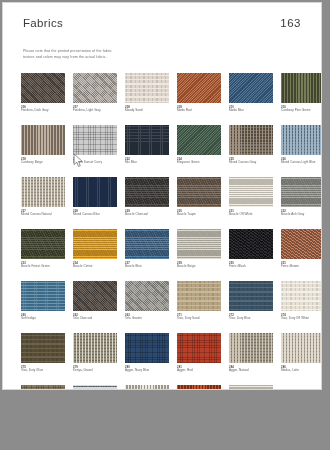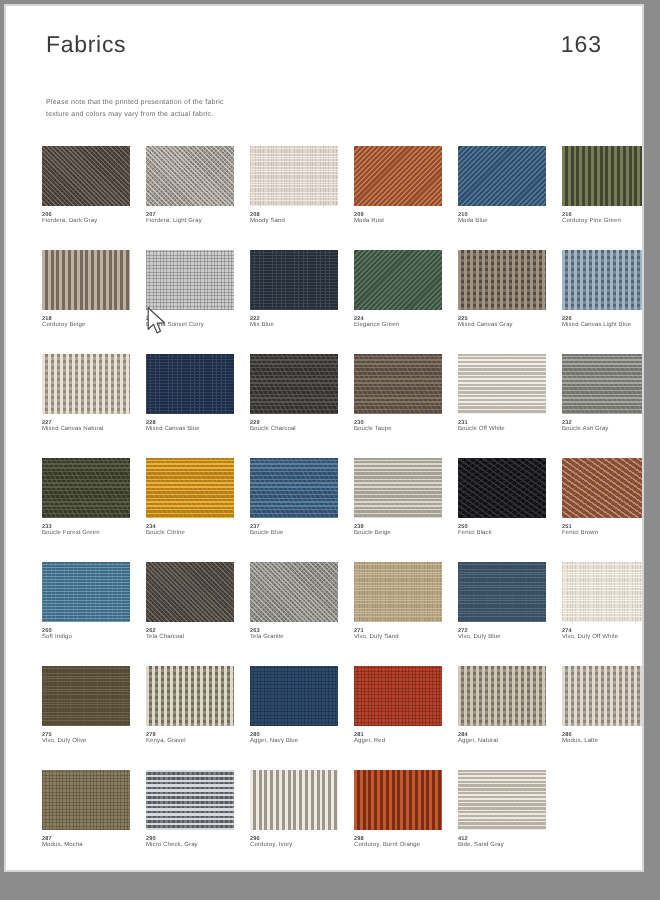--- a/index.html
+++ b/index.html
@@ -7,21 +7,21 @@
     width:330px;height:450px;overflow:hidden;
     background:#8c8c8c;
     font-family:"Liberation Sans",sans-serif;
     -webkit-font-smoothing:antialiased;
   }
   #viewer{position:relative;width:330px;height:450px;background:#8c8c8c;}
 
   
   #page{
     position:absolute;left:2px;top:2px;
-    width:320px;height:434px;
+    width:320px;height:388px;
     background:#ffffff;
     border:1px solid #d6d6d6;
     box-sizing:border-box;
     overflow:hidden;
     padding-left:36px;
   }
 
   
   #page-header{
     position:absolute;left:20px;top:14px;right:20px;height:22px;

